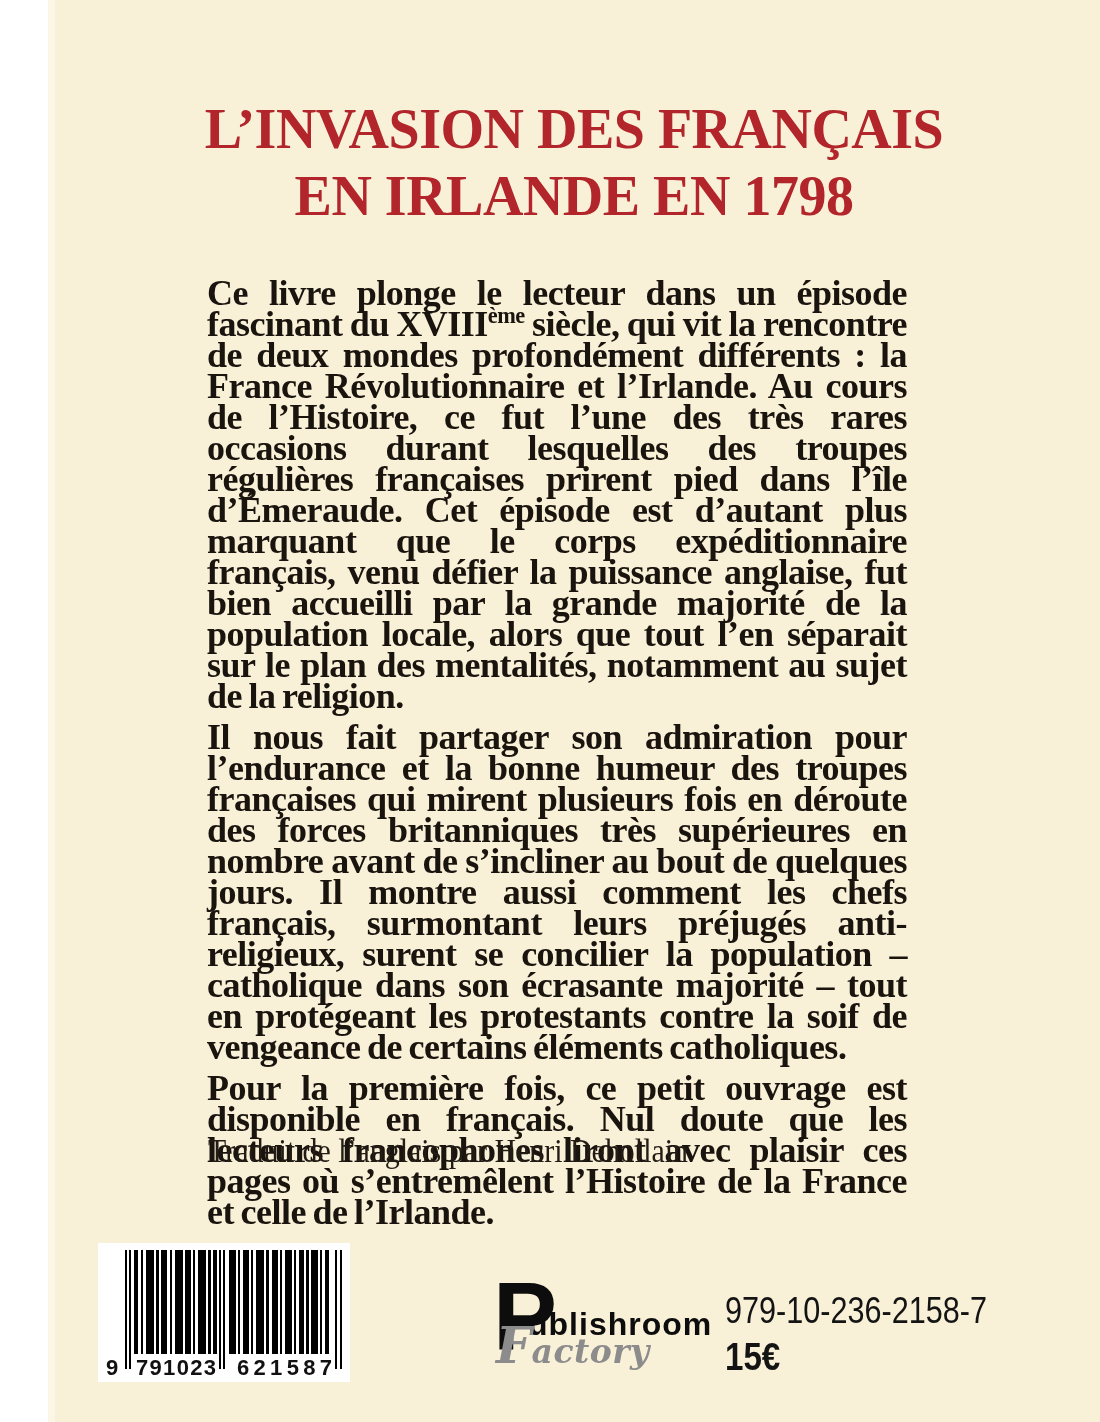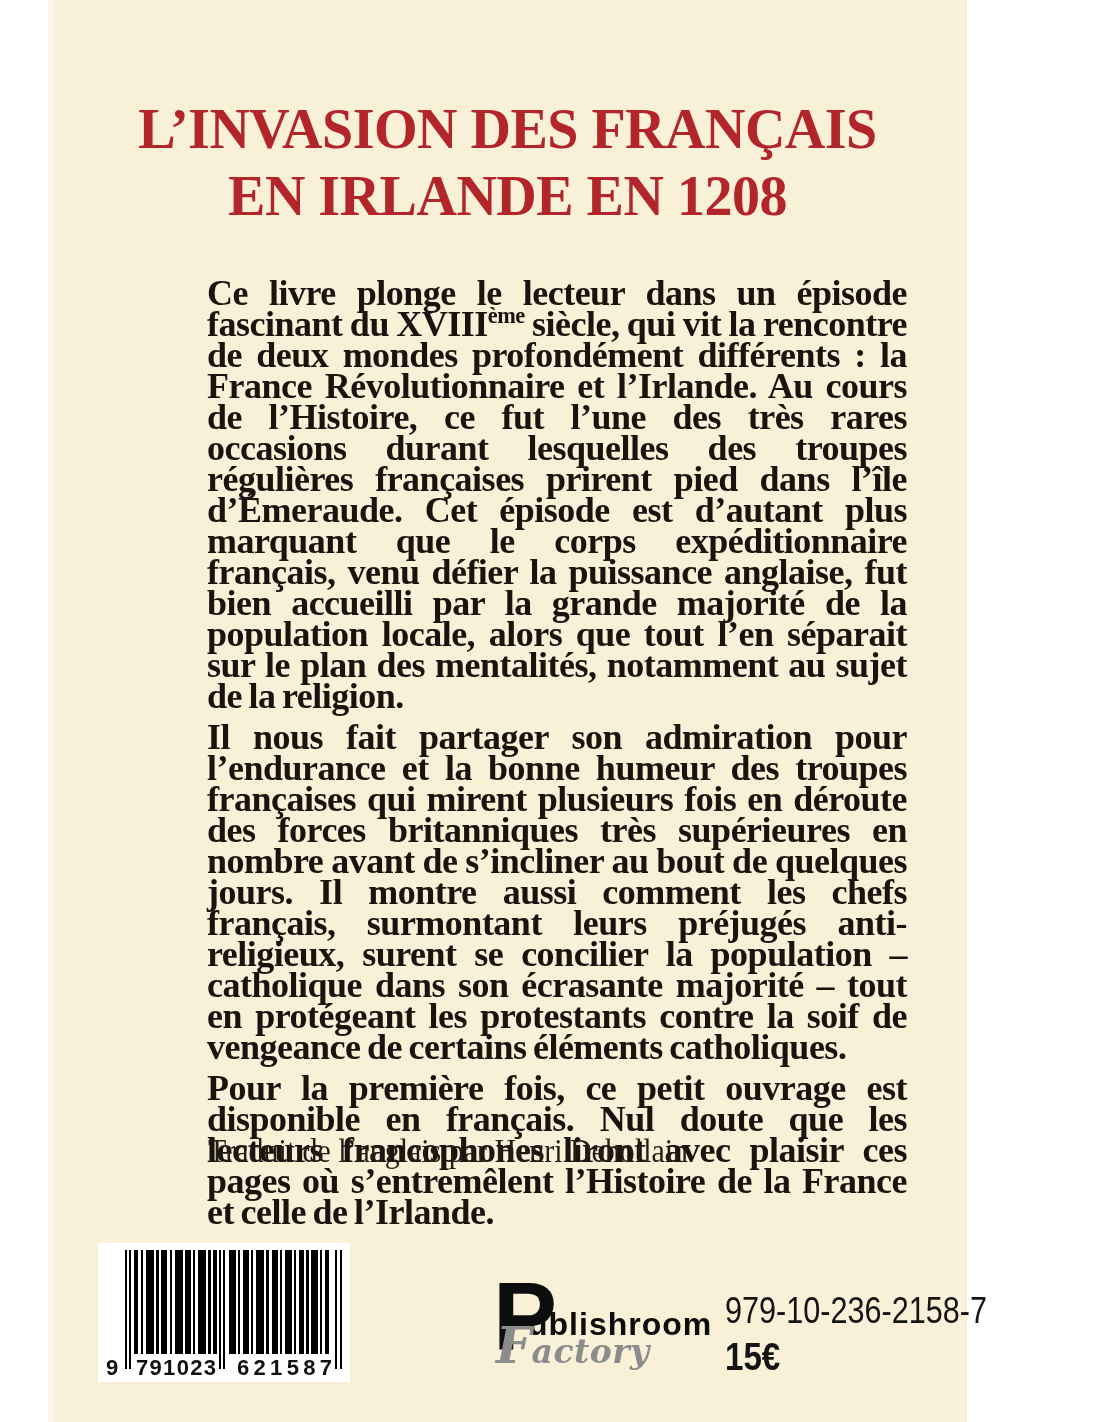--- a/index.html
+++ b/index.html
@@ -5,21 +5,21 @@
   html,body { margin:0; padding:0; }
   body {
     width:1100px; height:1422px;
     background:#ffffff;
     position:relative;
     font-family:"Liberation Serif", serif;
     overflow:hidden;
   }
   .cover {
     position:absolute; left:48px; top:0;
-    width:919px; height:1422px;
+    width:1052px; height:1422px;
     background:linear-gradient(90deg,#fcf6e6 0px,#fcf6e6 7px,#f9f0d8 7px);
   }
   .title {
     position:absolute; top:96px; left:0; right:0;
     text-align:center;
     color:#b2252b;
     font-weight:bold;
     font-size:56px;
     line-height:67px;
     letter-spacing:-0.5px;
@@ -90,21 +90,21 @@
     fill:#111111;
   }
 </style>
 </head>
 <body>
 
 <div class="cover">
 
   <div class="title">
     <div>L’INVASION DES FRANÇAIS</div>
-    <div>EN IRLANDE EN 1208</div>
+    <div>EN IRLANDE EN 1798</div>
   </div>
 
   <div class="synopsis">
     <p><span>Ce livre plonge le lecteur dans un épisode fascinant du XVIII</span><sup>ème</sup><span> siècle, qui vit la rencontre de deux mondes profondément différents : la France Révolutionnaire et l’Irlande. Au cours de l’Histoire, ce fut l’une des très rares occasions durant lesquelles des troupes régulières françaises prirent pied dans l’île d’Émeraude. Cet épisode est d’autant plus marquant que le corps expéditionnaire français, venu défier la puissance anglaise, fut bien accueilli par la grande majorité de la population locale, alors que tout l’en séparait sur le plan des mentalités, notamment au sujet de la religion.</span></p>
     <p>Il nous fait partager son admiration pour l’endurance et la bonne humeur des troupes françaises qui mirent plusieurs fois en déroute des forces britanniques très supérieures en nombre avant de s’incliner au bout de quelques jours. Il montre aussi comment les chefs français, surmontant leurs préjugés anti-religieux, surent se concilier la population – catholique dans son écrasante majorité – tout en protégeant les protestants contre la soif de vengeance de certains éléments catholiques.</p>
     <p>Pour la première fois, ce petit ouvrage est disponible en français. Nul doute que les lecteurs francophones liront avec plaisir ces pages où s’entremêlent l’Histoire de la France et celle de l’Irlande.</p>
   </div>
 
   <div class="translator">Traduit de l’anglais par Henri Dehollain</div>
 

